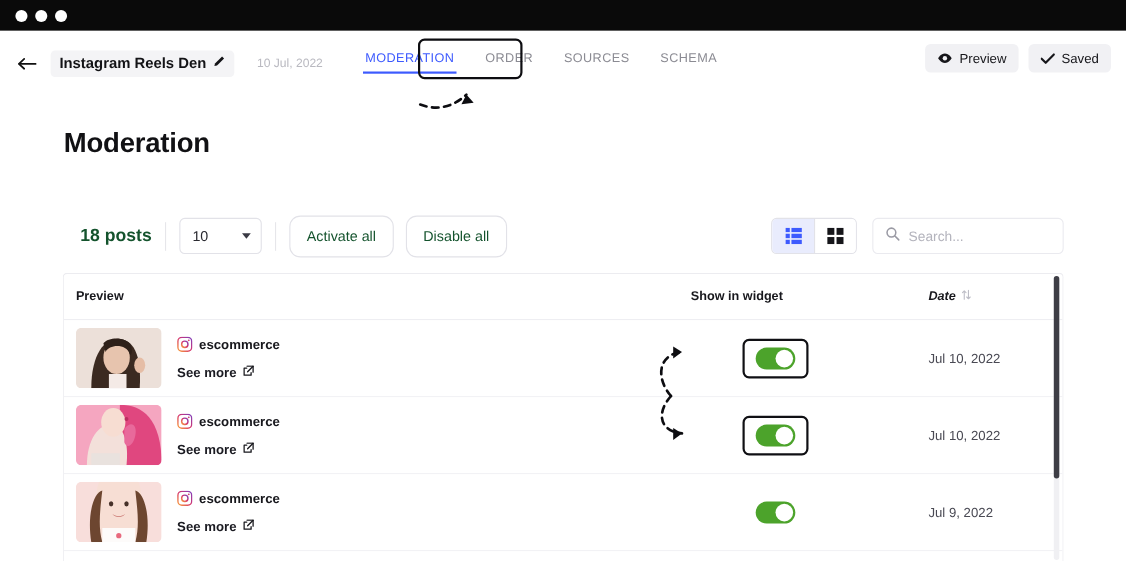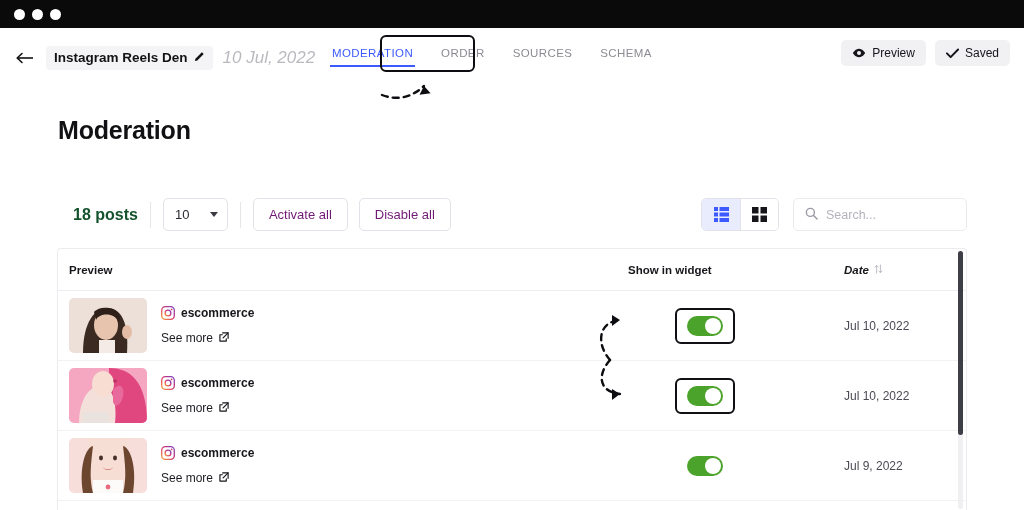--- a/index.html
+++ b/index.html
@@ -38,21 +38,21 @@
   }
   .title-pill {
     margin-left: 9px;
     background: #f4f4f6;
     border-radius: 4px;
     padding: 4px 8px 5px 8px;
     display: flex; align-items: center; gap: 6px;
   }
   .title-text { font-size: 13.5px; font-weight: bold; color: #131316; white-space: nowrap; }
   .pencil { font-size: 11px; color: #131316; line-height: 1; }
-  .doc-date { margin-left: 10px; font-size: 17px; color: #b9b9c0; white-space: nowrap; font-style: italic; }
+  .doc-date { margin-left: 21px; font-size: 11px; color: #b9b9c0; white-space: nowrap; }
 
   .tabs {
     position: absolute; left: 318px; top: 28px;
     height: 50px; display: flex; align-items: center; gap: 0;
   }
   .tab {
     font-size: 11.5px; letter-spacing: .4px;
     color: #8b8b93; padding: 0 14px;
     height: 50px; display: flex; align-items: center;
     position: relative; white-space: nowrap;
@@ -89,33 +89,33 @@
   }
 
   
   .toolbar {
     position: absolute; left: 58px; top: 120px;
     display: flex; align-items: center; height: 33px;
   }
   .posts-count { font-size: 16px; font-weight: bold; color: #14532d; white-space: nowrap; margin-left: 15px; }
   .vsep { width: 1px; height: 26px; background: #e6e6ea; margin: 0 12px; }
   .select {
-    width: 65px; height: 33px;
+    width: 75px; height: 33px;
     border: 1px solid #e2e2e8; border-radius: 5px;
     background: #fff;
     display: flex; align-items: center; justify-content: space-between;
     padding: 0 9px 0 11px;
     font-size: 13px; color: #2a2a31;
   }
   .chev { width: 0; height: 0; border-left: 4.5px solid transparent; border-right: 4.5px solid transparent; border-top: 5px solid #3a3a44; }
   .tbtn {
-    height: 33px; padding: 0 15px;
-    border: 1px solid #e2e2e8; border-radius: 5px;
+    height: 38px; padding: 0 15px;
+    border: 1px solid #e2e2e8; border-radius: 10px;
     background: #fff; display: flex; align-items: center;
-    font-size: 13px; color: #701a75; white-space: nowrap;
+    font-size: 13px; color: #14532d; white-space: nowrap;
     margin-left: 11px;
   }
   .tbtn.first { margin-left: 0; }
 
   .toolbar-right {
     position: absolute; right: 57px; top: 120px;
     display: flex; align-items: center; height: 33px;
   }
   .viewtoggle { display: flex; border: 1px solid #e2e2e8; border-radius: 5px; overflow: hidden; height: 33px; }
   .vt {
@@ -156,21 +156,21 @@
     border-bottom: 1px solid #f2f2f5; position: relative;
   }
   .thumb {
     margin-left: 11px; width: 78px; height: 55px;
     border-radius: 5px; overflow: hidden; flex: none;
     position: relative;
   }
   .meta { margin-left: 14px; }
   .handle-line { display: flex; gap: 6px; }
   .handle { font-size: 12px; font-weight: bold; color: #17171c; }
-  .seemore { margin-top: 7px; display: flex; align-items: center; gap: 6px; font-size: 12px; color: #1b1b22; }
+  .seemore { margin-top: 7px; display: flex; align-items: center; gap: 6px; font-size: 12px; color: #1b1b22; font-weight: bold; }
   .ext-icon { font-size: 10px; color: #17171c; }
 
   .cell-toggle { position: absolute; left: 587px; width: 120px; display: flex; justify-content: center; }
   .toggle {
     width: 36px; height: 20px; border-radius: 11px;
     background: #4ca32b; position: relative; display: block;
   }
   .toggle .knob {
     position: absolute; top: 2px; right: 2px;
     width: 16px; height: 16px; border-radius: 50%;

